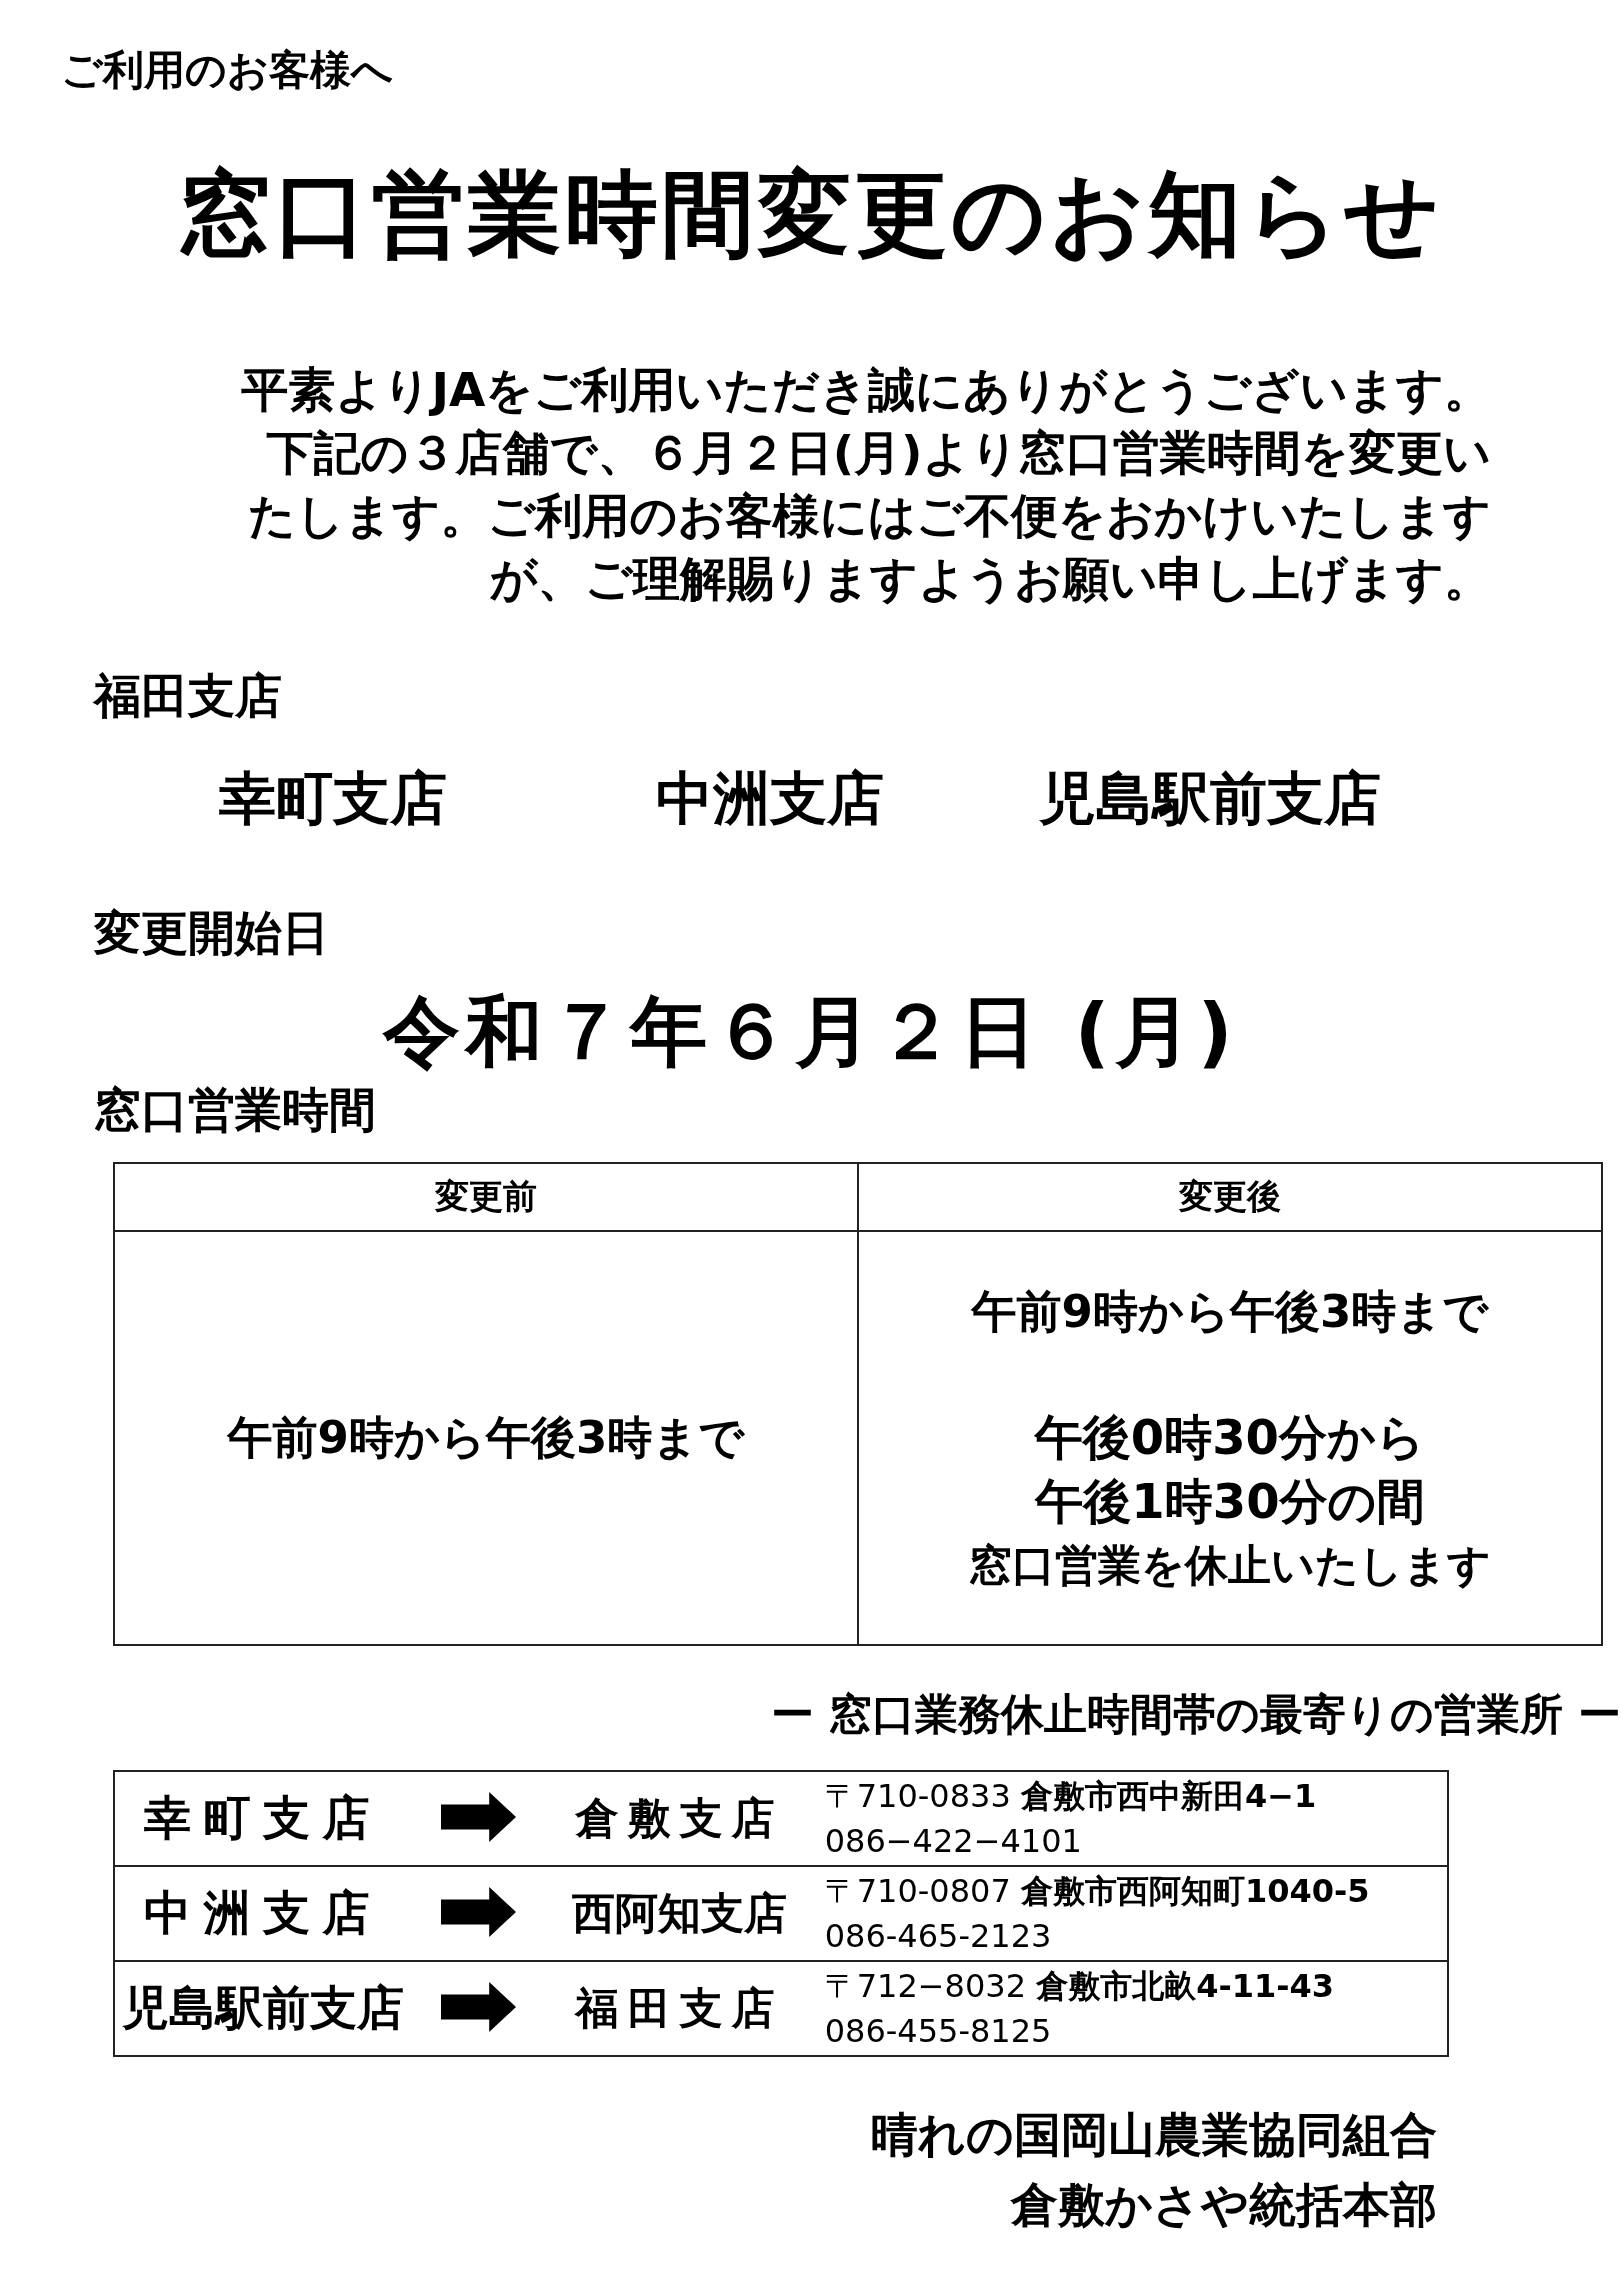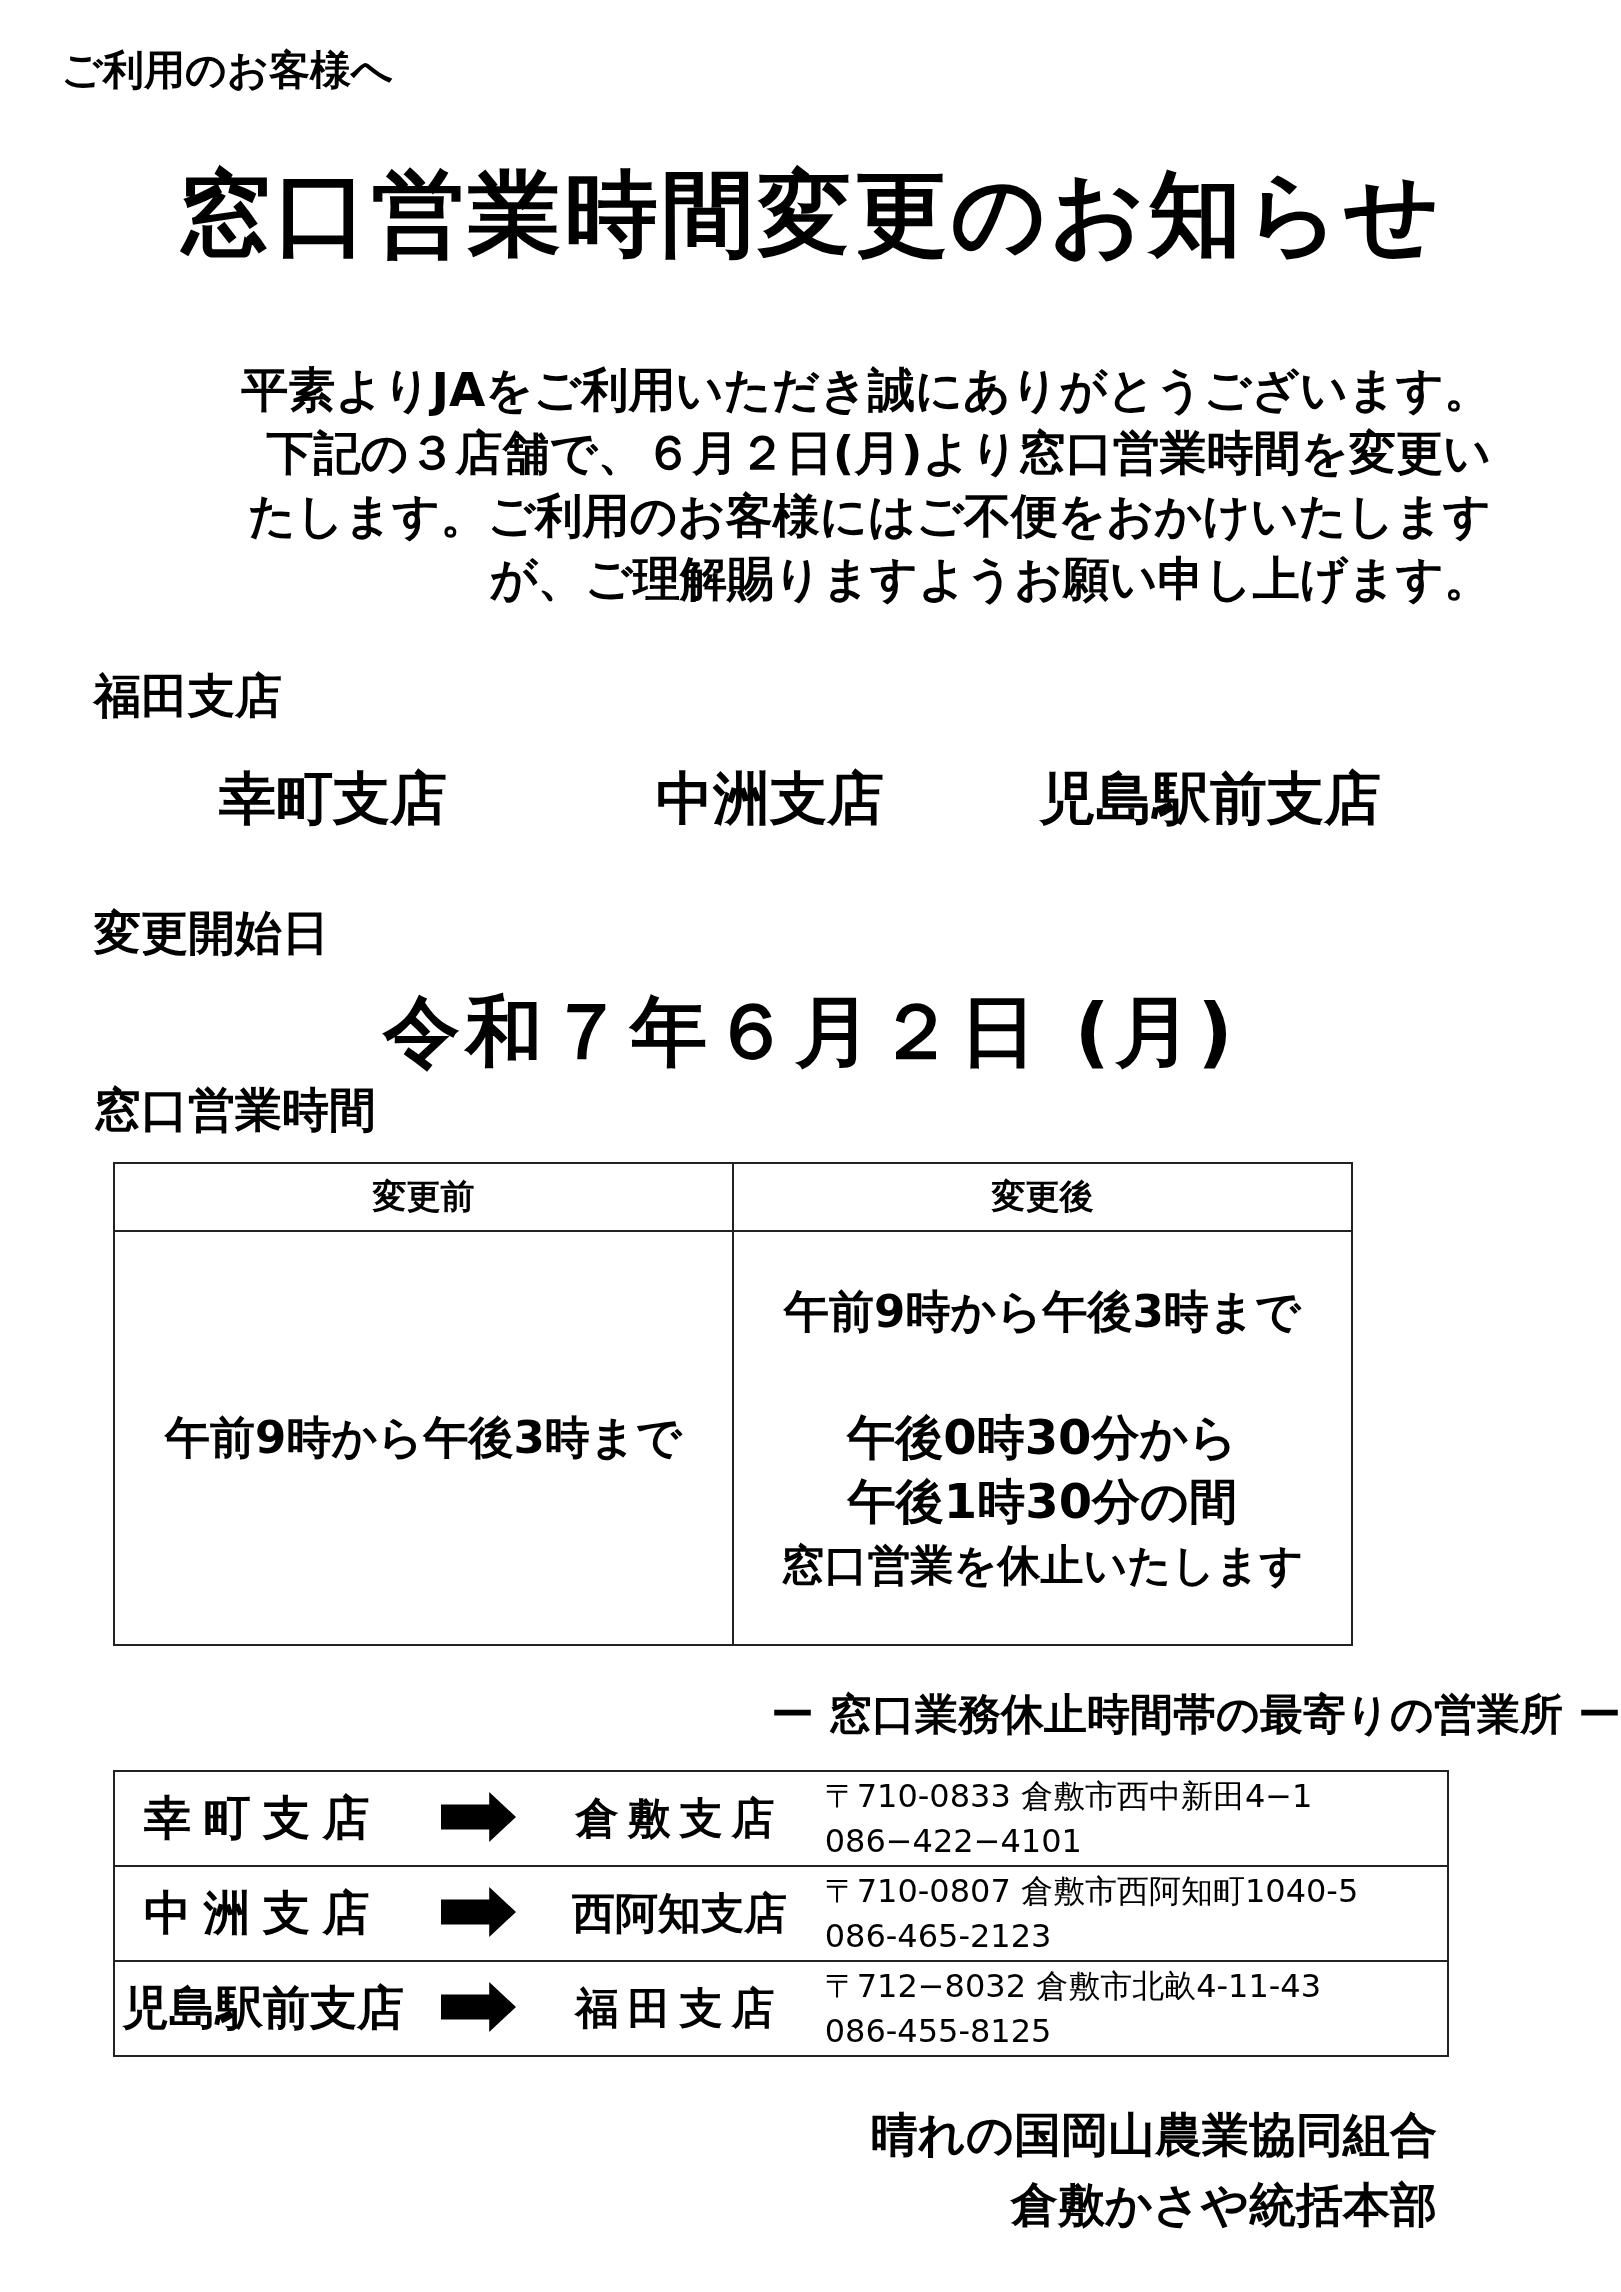--- a/index.html
+++ b/index.html
@@ -12,21 +12,21 @@
   .greeting { left: 61px; top: 43px; font-size: 41px; }
   .title { left: 0; width: 1621px; top: 152px; text-align: center; font-size: 93px; letter-spacing: 3.6px; }
   .intro { left: 94px; top: 358px; font-size: 47px; line-height: 63px; white-space: normal; width: 1397px; }
   .intro div { white-space: nowrap; text-align: right; }
   .label { left: 94px; font-size: 47px; }
   .branches { top: 761px; left: 0; width: 1621px; font-size: 57px; }
   .branches span { position: absolute; top: 0; }
   .date { top: 981px; left: 0; width: 1621px; text-align: center; font-size: 77px; letter-spacing: 5.4px; }
 
   table.hours {
-    position: absolute; left: 113px; top: 1162px; width: 1240px;
+    position: absolute; left: 113px; top: 1162px; width: 1490px;
     border-collapse: collapse; table-layout: fixed; border-radius: 11px;
   }
   table.hours td, table.hours th {
     border: 2.7px solid #222; text-align: center; vertical-align: middle; padding: 0;
   }
   table.hours th { height: 66px; font-size: 34px; font-weight: bold; }
   table.hours td { height: 412px; font-size: 45px; }
   .after-lines { line-height: 64px; }
   .after-lines .gap { height: 61px; }
   .after-lines .small { font-size: 43px; }
@@ -37,21 +37,21 @@
     position: absolute; left: 113px; top: 1770px; width: 1336px;
     border-collapse: collapse; table-layout: fixed;
   }
   table.nearest td { border-top: 2.7px solid #222; border-bottom: 2.7px solid #222; height: 93px; padding: 0; vertical-align: middle; }
   table.nearest tr td:first-child { border-left: 2.7px solid #222; }
   table.nearest tr td:last-child { border-right: 2.7px solid #222; }
   .from { width: 296px; font-size: 47px; text-align: center; letter-spacing: 12.5px; }
   .arrow-cell { width: 134px; text-align: center; }
   .to { width: 269px; font-size: 43px; text-align: center; letter-spacing: 9px; }
   .info { font-size: 32px; font-weight: normal; line-height: 45px; padding-left: 10.7px !important; }
-  .info .addr { font-weight: normal; margin-top: 13px; }
+  .info .addr { font-weight: bold; margin-top: 13px; }
   .arrow { display: inline-block; width: 75px; height: 50px; }
 
   .org { right: 184px; top: 2100px; font-size: 47px; text-align: right; line-height: 70px; }
 </style>
 </head>
 <body>
 
 <div class="abs greeting">ご利用のお客様へ</div>
 <div class="abs title">窓口営業時間変更のお知らせ</div>
 

